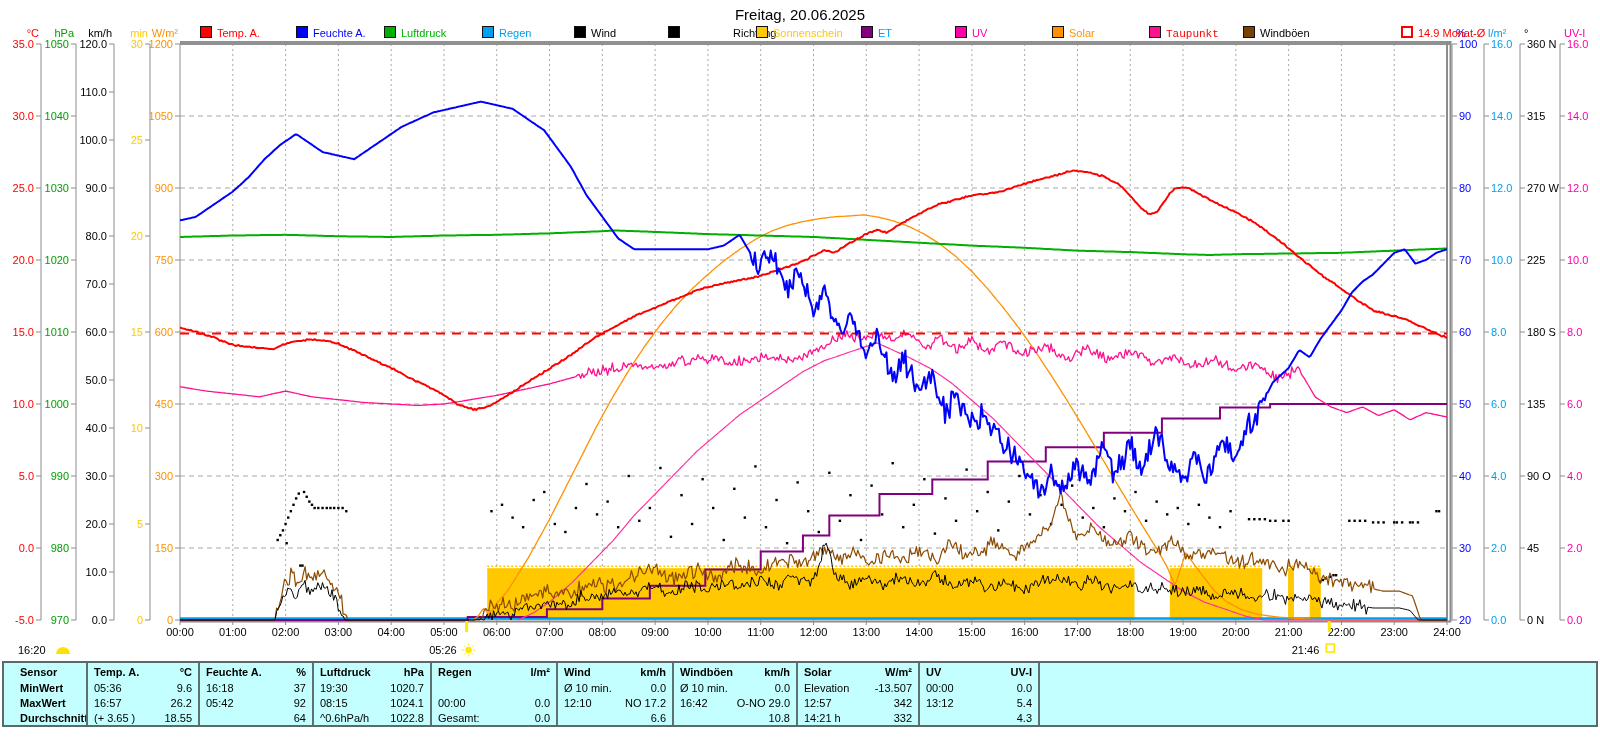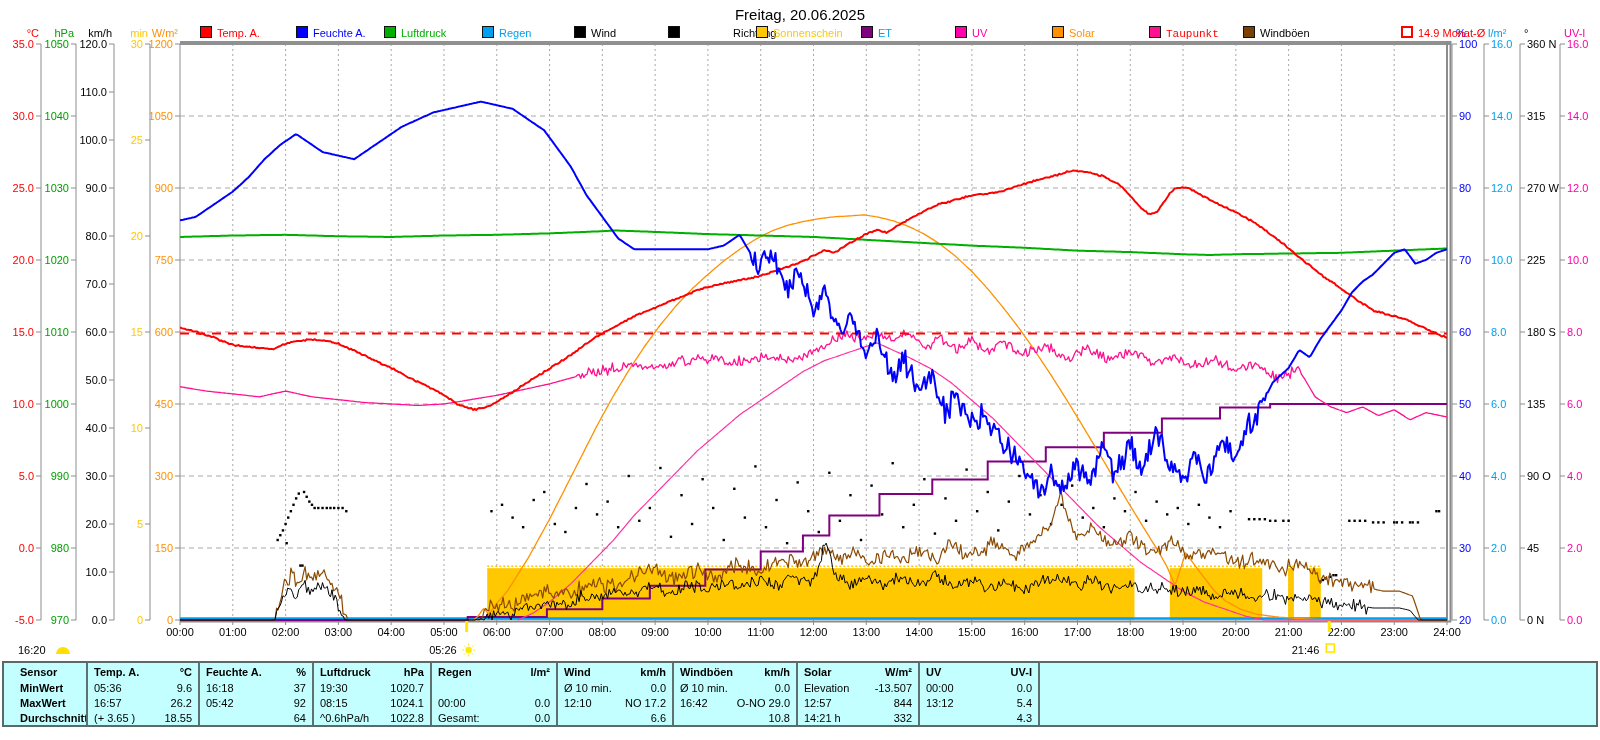--- a/index.html
+++ b/index.html
@@ -622,21 +622,21 @@
       <div class="tc ">
         <span>12:10</span>
         <span>NO 17.2</span>
       </div>
       <div class="tc ">
         <span>16:42</span>
         <span>O-NO 29.0</span>
       </div>
       <div class="tc ">
         <span>12:57</span>
-        <span>844</span>
+        <span>342</span>
       </div>
       <div class="tc ">
         <span>13:12</span>
         <span>5.4</span>
       </div>
       <div class="tc fill"></div>
       <div class="tc rowlab">Durchschnitt</div>
       <div class="tc ">
         <span>(+ 3.65 )</span>
         <span>18.55</span>

